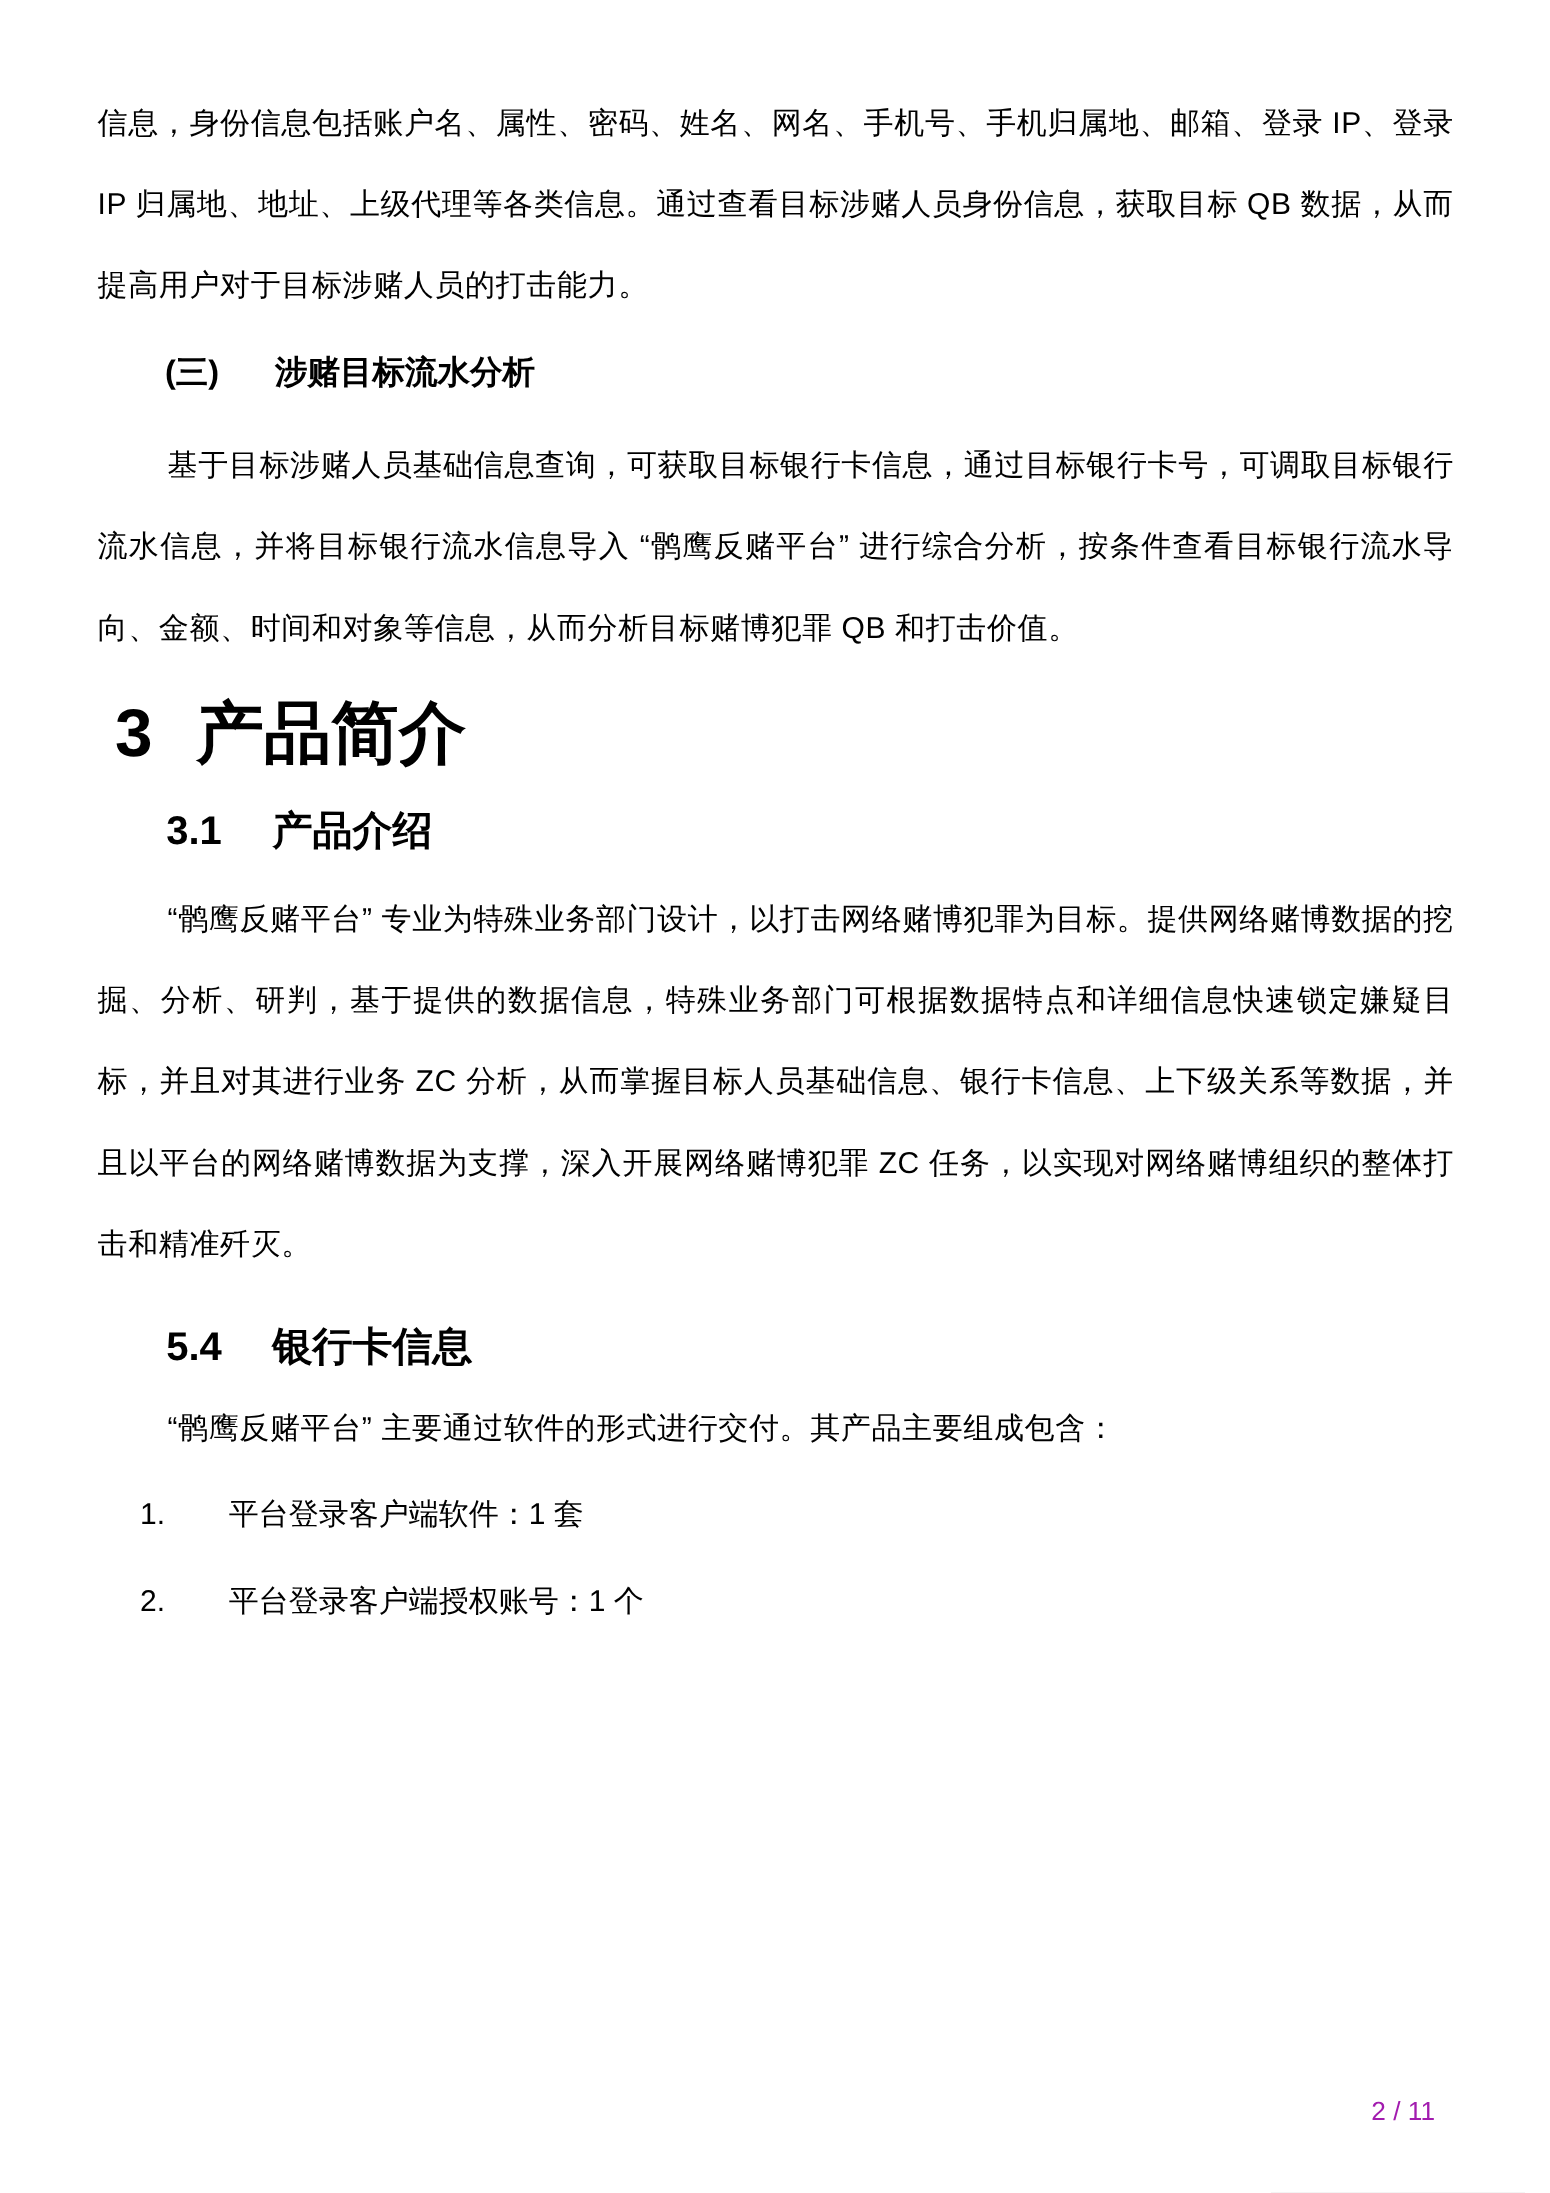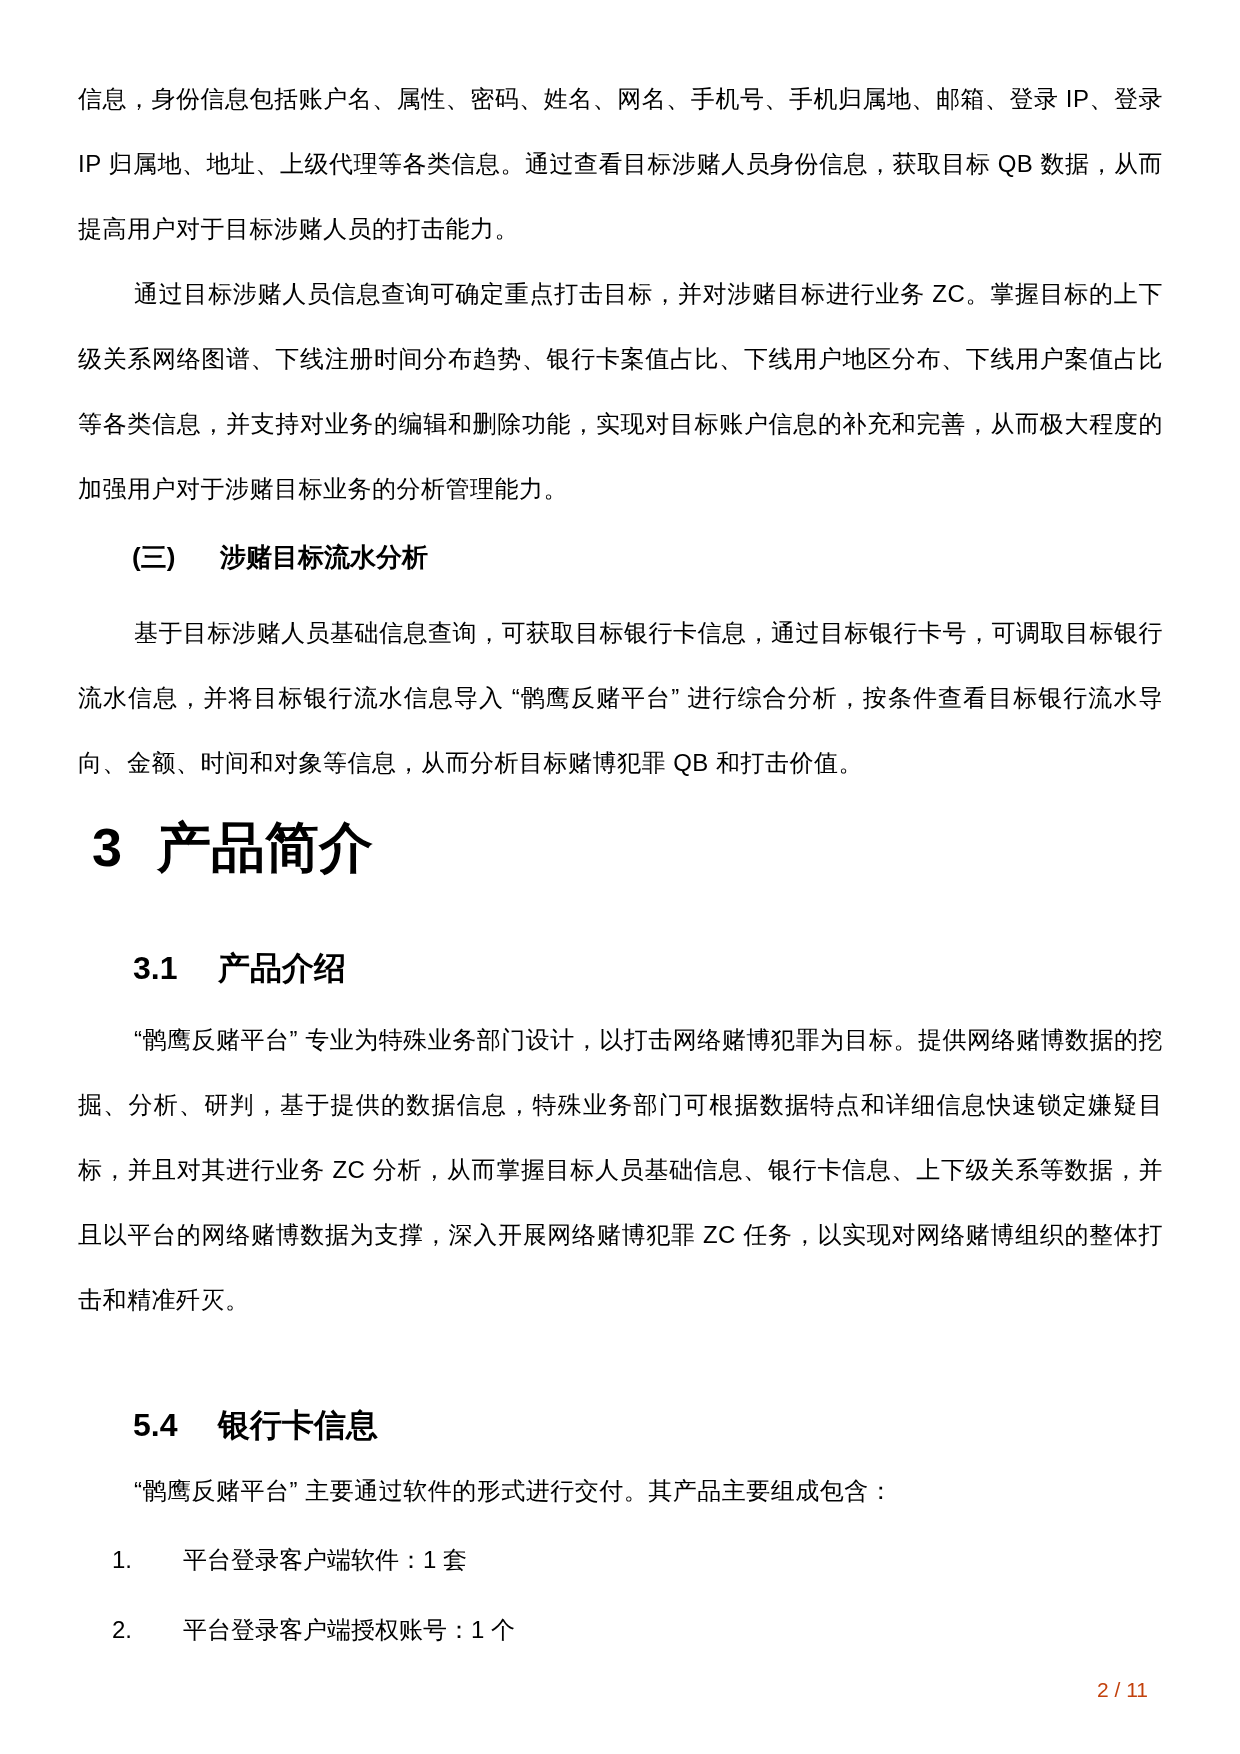--- a/index.html
+++ b/index.html
@@ -47,51 +47,50 @@
   }
   h1.h-top .hnum { display: inline-block; width: 65px; }
 
   
   h2.h-num2 {
     font-size: 32px;
     line-height: 46px;
     font-weight: bold;
     margin: 0 0 16px 55px;
   }
-  h2.h-num2 .hnum { display: inline-block; width: 85px; margin-top: 44px; }
+  h2.h-num2 .hnum { display: inline-block; width: 85px; }
   h2.h-num2.gap { margin-top: 26px; margin-bottom: 10px; }
 
   .olist { margin: 4px 0 0 34px; }
   .olist .li {
     display: flex;
     font-size: 24px;
     line-height: 65px;
     margin-bottom: 5px;
   }
   .olist .li .linum { width: 71px; flex: 0 0 71px; }
 
   .footer-page {
     position: absolute;
     top: 1675px;
     right: 92px;
     font-size: 21px;
     line-height: 30px;
-    color: #c2410c;
+    color: #a21caf;
   }
 </style>
 </head>
 <body>
 
 <div class="page">
   <div class="content">
 
     <p class="body">信息，身份信息包括账户名、属性、密码、姓名、网名、手机号、手机归属地、邮箱、登录 IP、登录 IP 归属地、地址、上级代理等各类信息。通过查看目标涉赌人员身份信息，获取目标 QB 数据，从而提高用户对于目标涉赌人员的打击能力。</p>
 
 
-    <p class="body indent">通过目标涉赌人员信息查询可确定重点打击目标，并对涉赌目标进行业务 ZC。掌握目标的上下级关系网络图谱、下线注册时间分布趋势、银行卡案值占比、下线用户地区分布、下线用户案值占比等各类信息，并支持对业务的编辑和删除功能，实现对目标账户信息的补充和完善，从而极大程度的加强用户对于涉赌目标业务的分析管理能力。</p>
 
     <h3 class="h-sub tight">
       <span class="hnum">(三)</span><span>涉赌目标流水分析</span>
     </h3>
 
     <p class="body indent">基于目标涉赌人员基础信息查询，可获取目标银行卡信息，通过目标银行卡号，可调取目标银行流水信息，并将目标银行流水信息导入 “鹘鹰反赌平台” 进行综合分析，按条件查看目标银行流水导向、金额、时间和对象等信息，从而分析目标赌博犯罪 QB 和打击价值。</p>
 
     <h1 class="h-top">
       <span class="hnum">3</span><span>产品简介</span>
     </h1>

